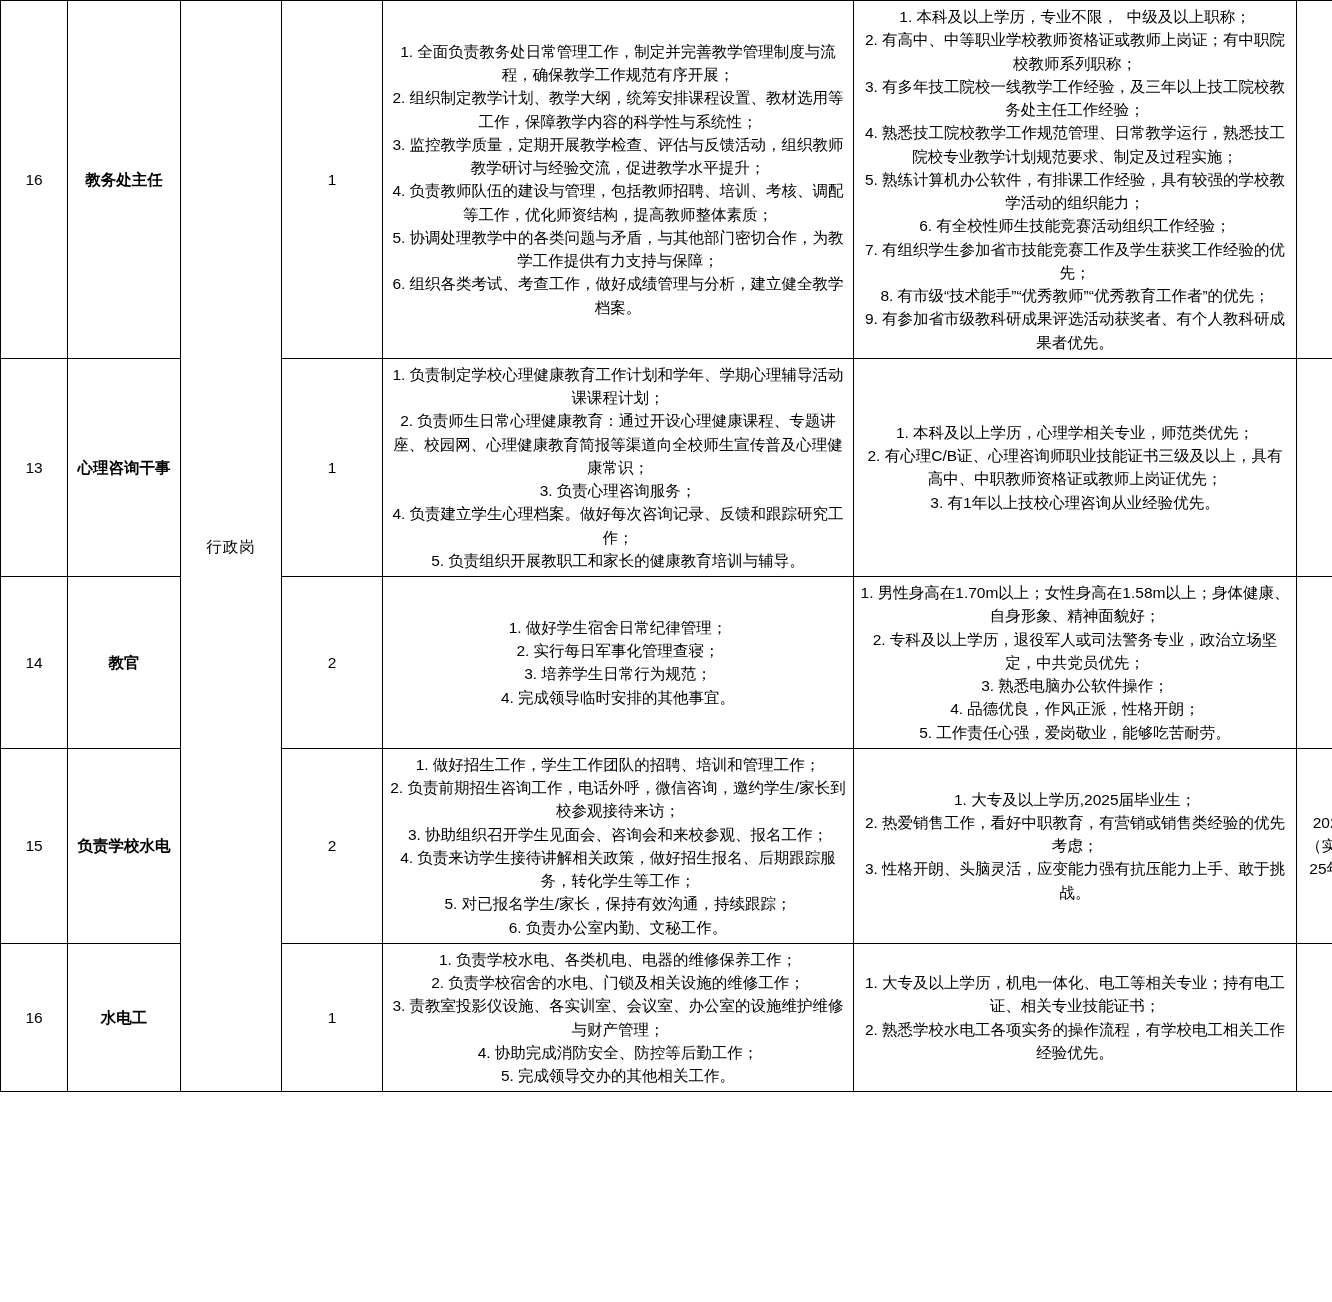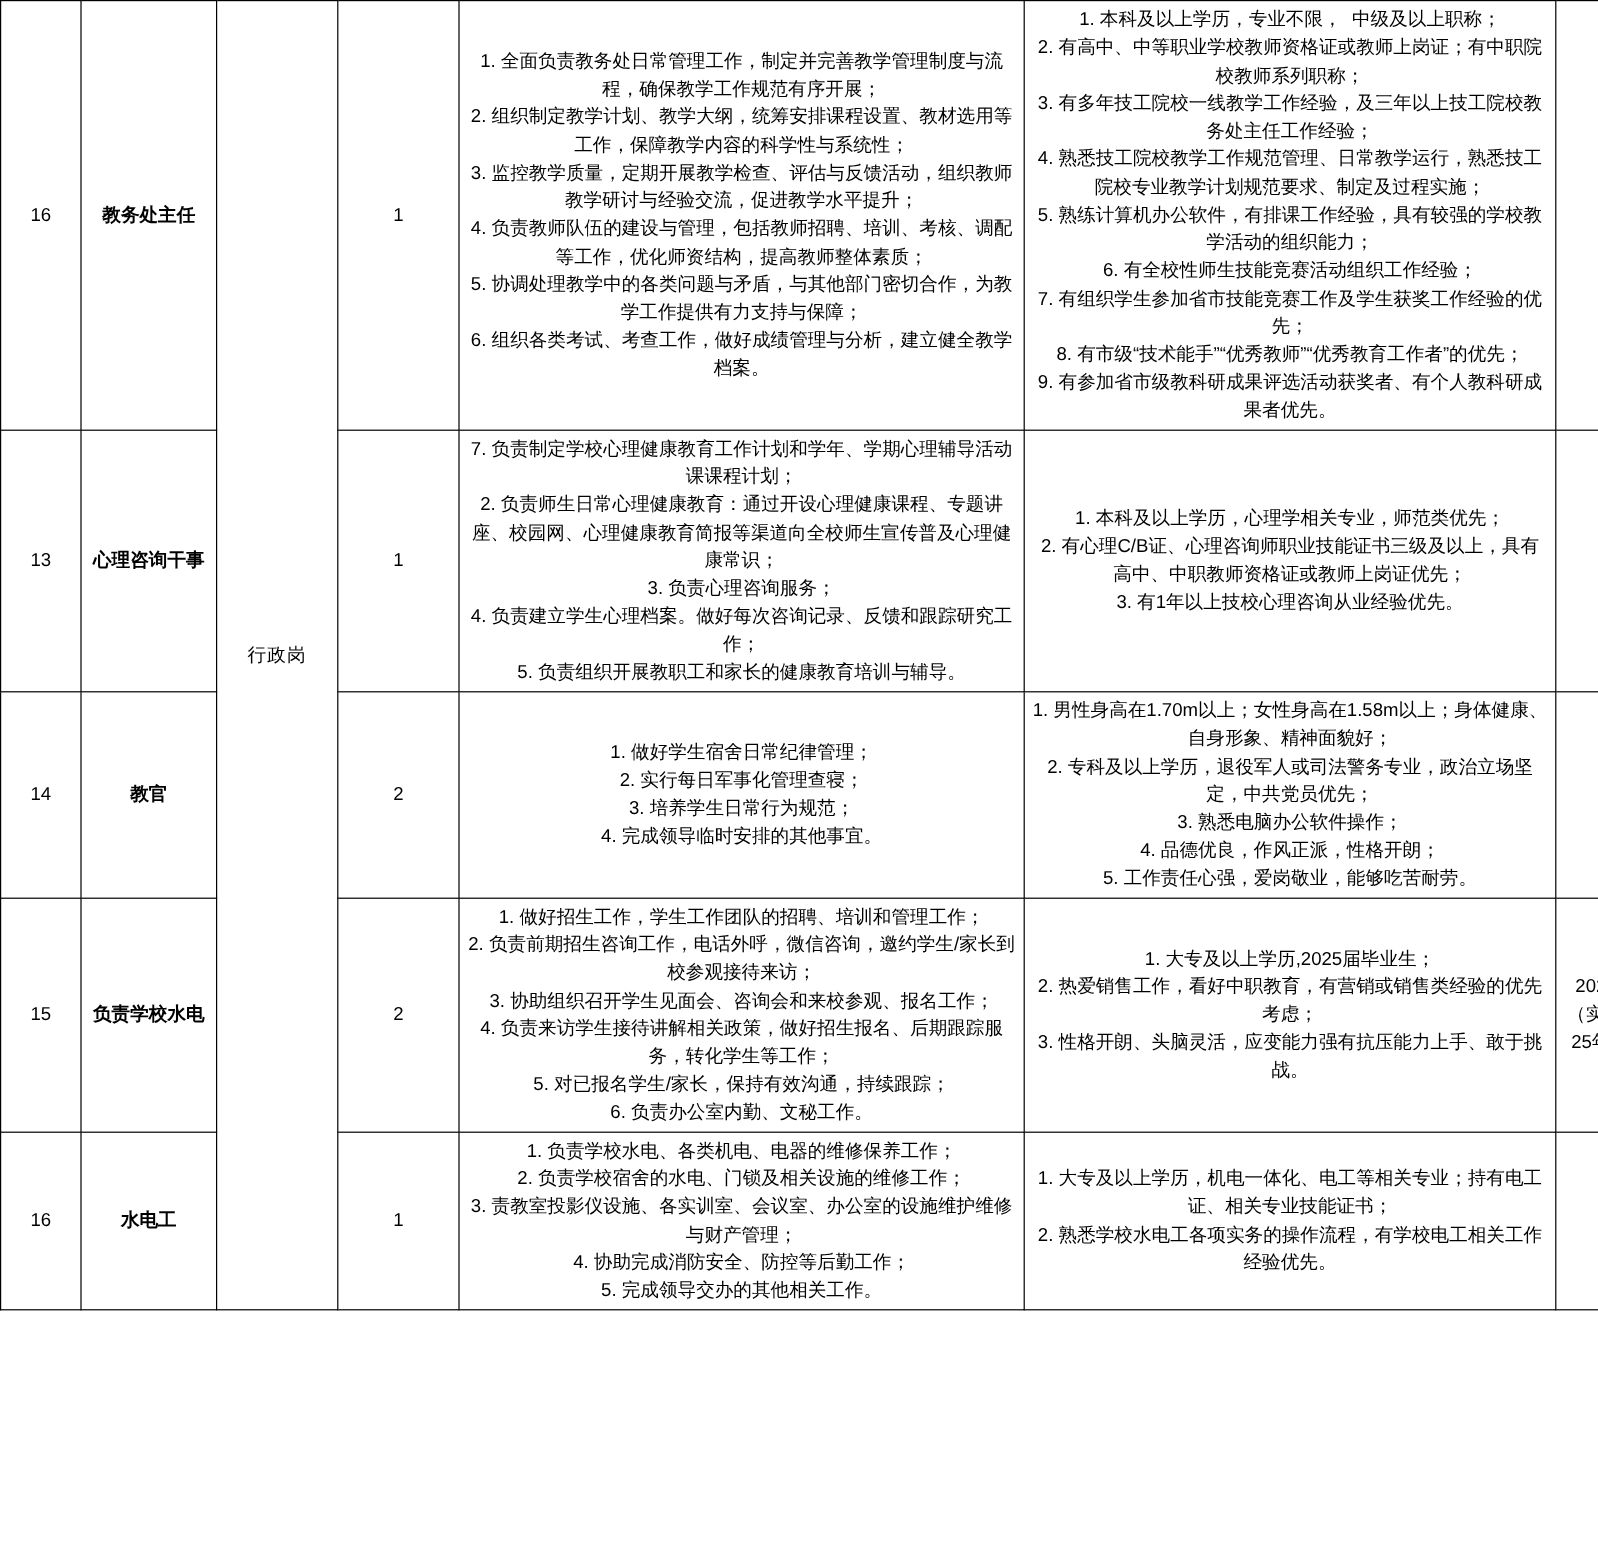--- a/index.html
+++ b/index.html
@@ -99,21 +99,21 @@
 6. 有全校性师生技能竞赛活动组织工作经验；
 7. 有组织学生参加省市技能竞赛工作及学生获奖工作经验的优先；
 8. 有市级“技术能手”“优秀教师”“优秀教育工作者”的优先；
 9. 有参加省市级教科研成果评选活动获奖者、有个人教科研成果者优先。</td>
         <td class="col-remark lines"></td>
       </tr>
       <tr>
         <td class="col-no">13</td>
         <td class="col-post">心理咨询干事</td>
         <td class="col-num">1</td>
-        <td class="col-duty lines">7. 负责制定学校心理健康教育工作计划和学年、学期心理辅导活动课课程计划；
+        <td class="col-duty lines">1. 负责制定学校心理健康教育工作计划和学年、学期心理辅导活动课课程计划；
 2. 负责师生日常心理健康教育：通过开设心理健康课程、专题讲座、校园网、心理健康教育简报等渠道向全校师生宣传普及心理健康常识；
 3. 负责心理咨询服务；
 4. 负责建立学生心理档案。做好每次咨询记录、反馈和跟踪研究工作；
 5. 负责组织开展教职工和家长的健康教育培训与辅导。</td>
         <td class="col-req lines">1. 本科及以上学历，心理学相关专业，师范类优先；
 2. 有心理C/B证、心理咨询师职业技能证书三级及以上，具有高中、中职教师资格证或教师上岗证优先；
 3. 有1年以上技校心理咨询从业经验优先。</td>
         <td class="col-remark lines"></td>
       </tr>
       <tr>

